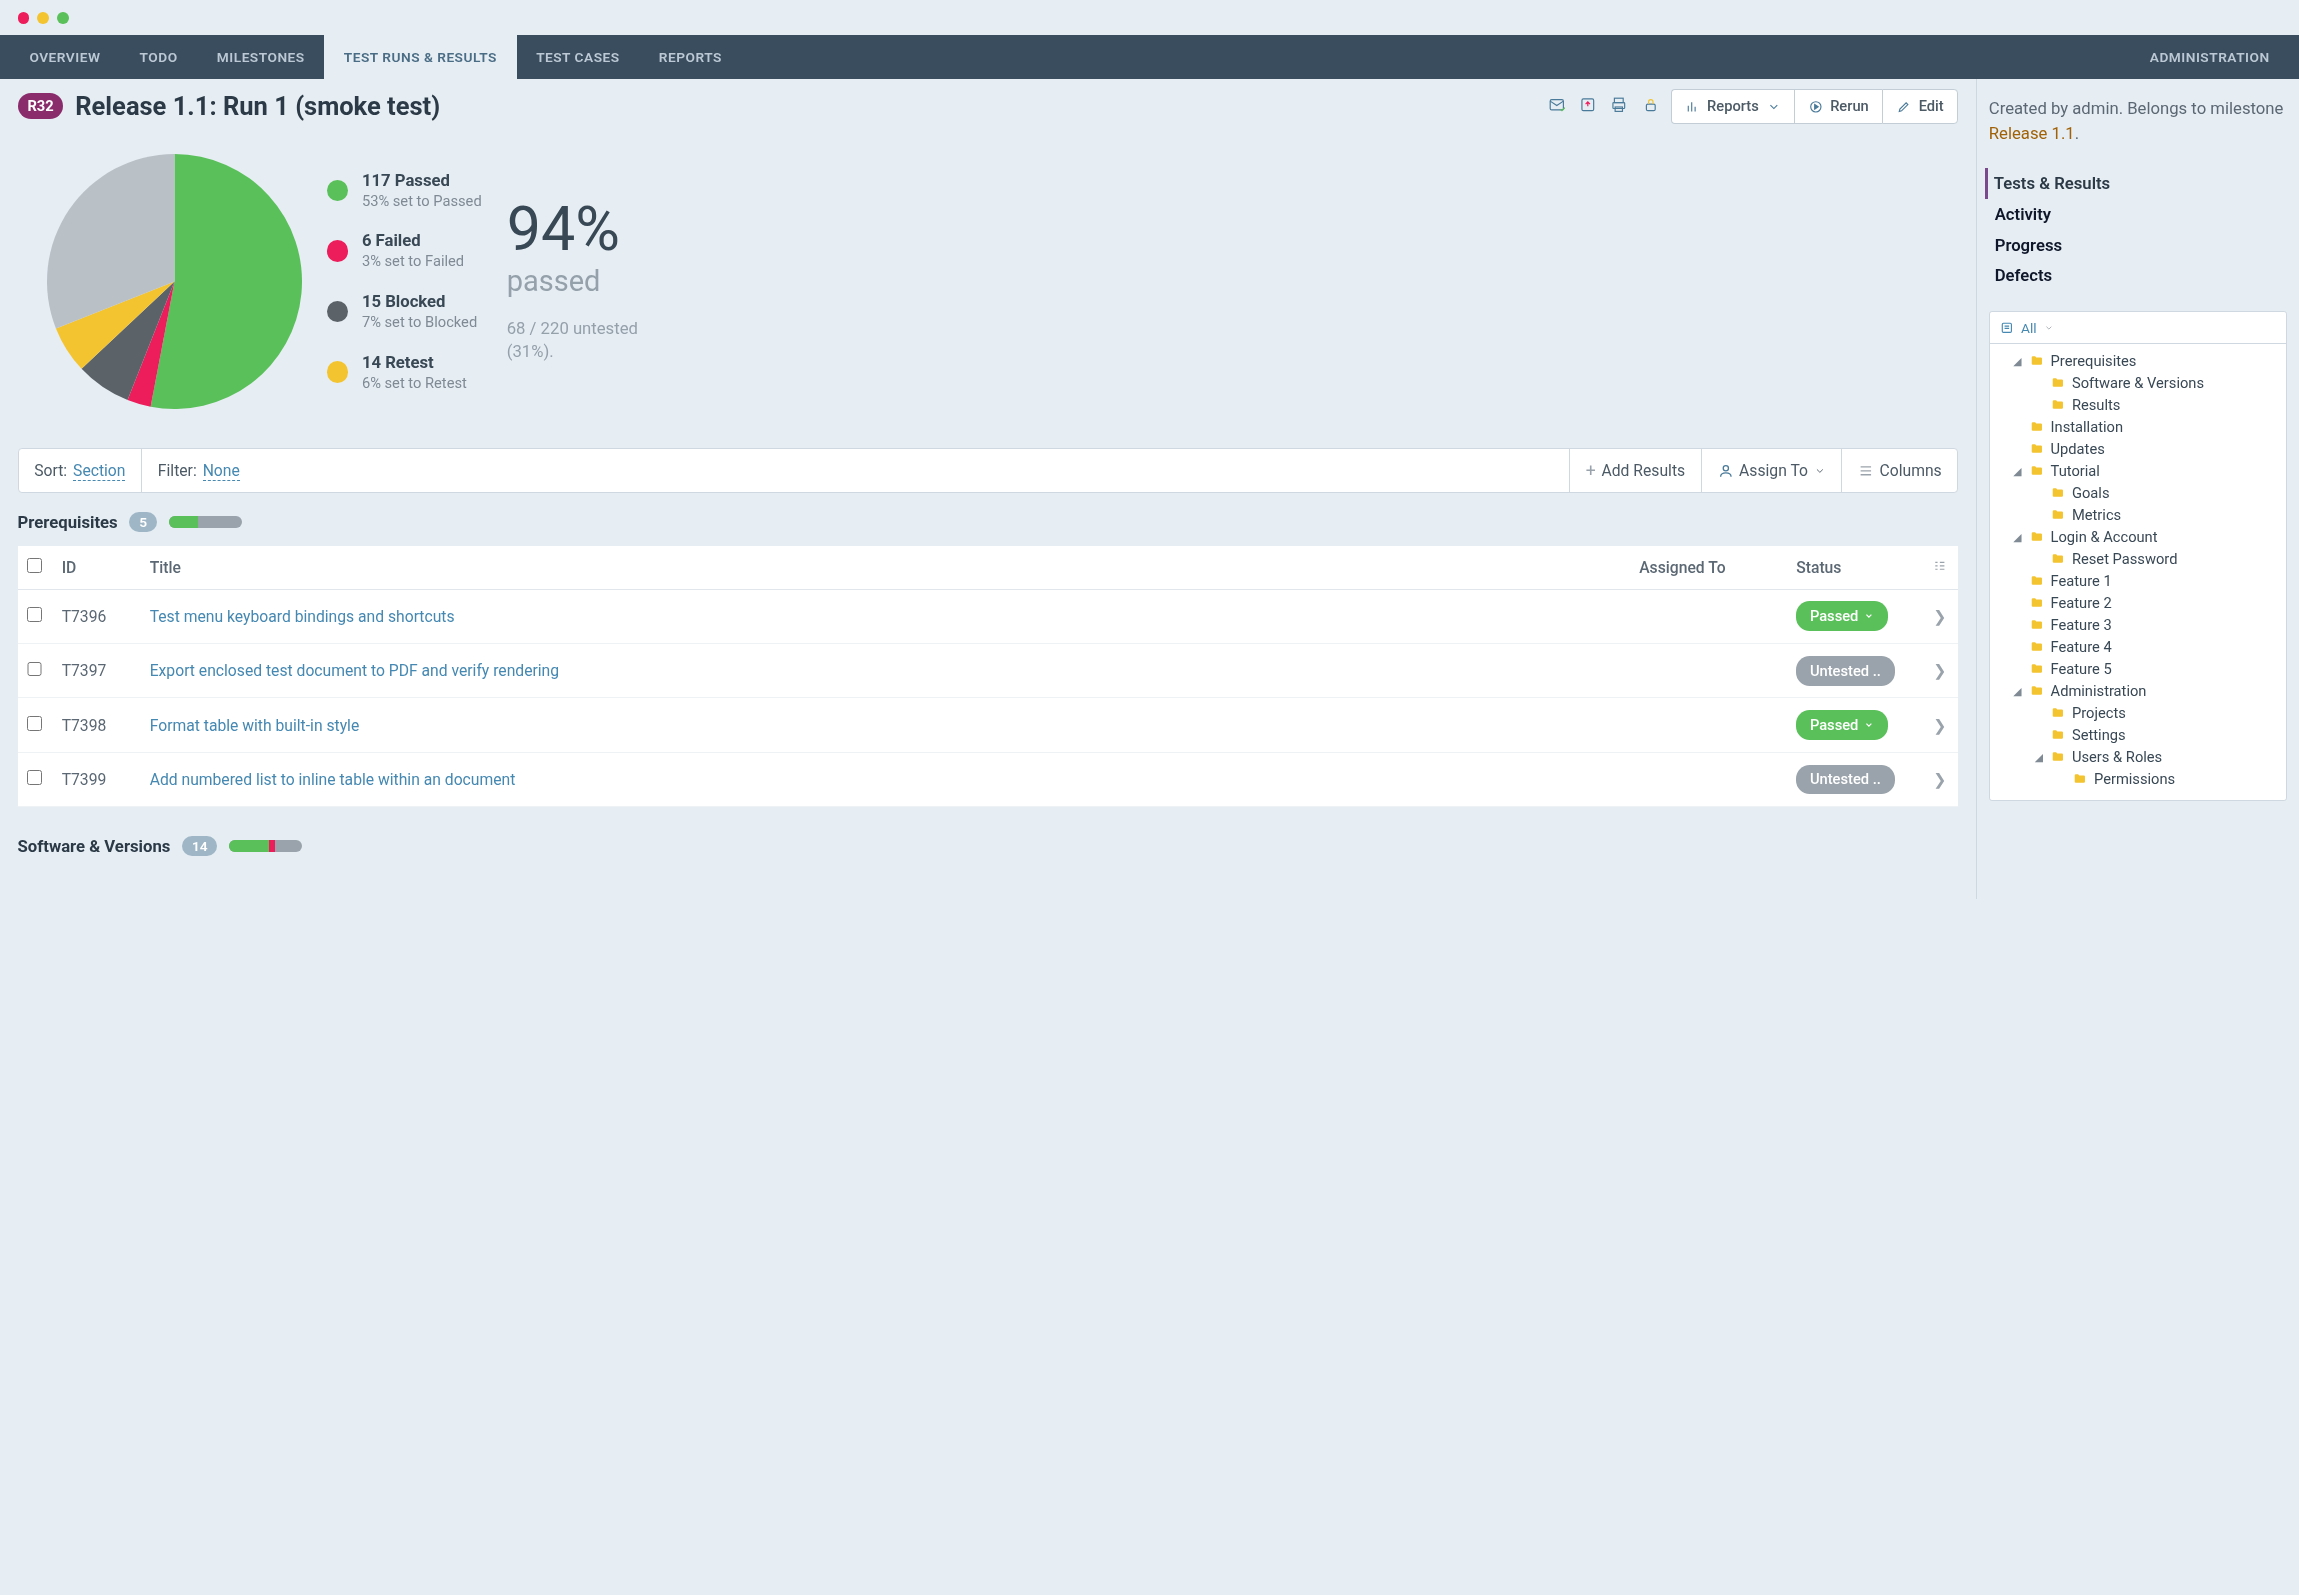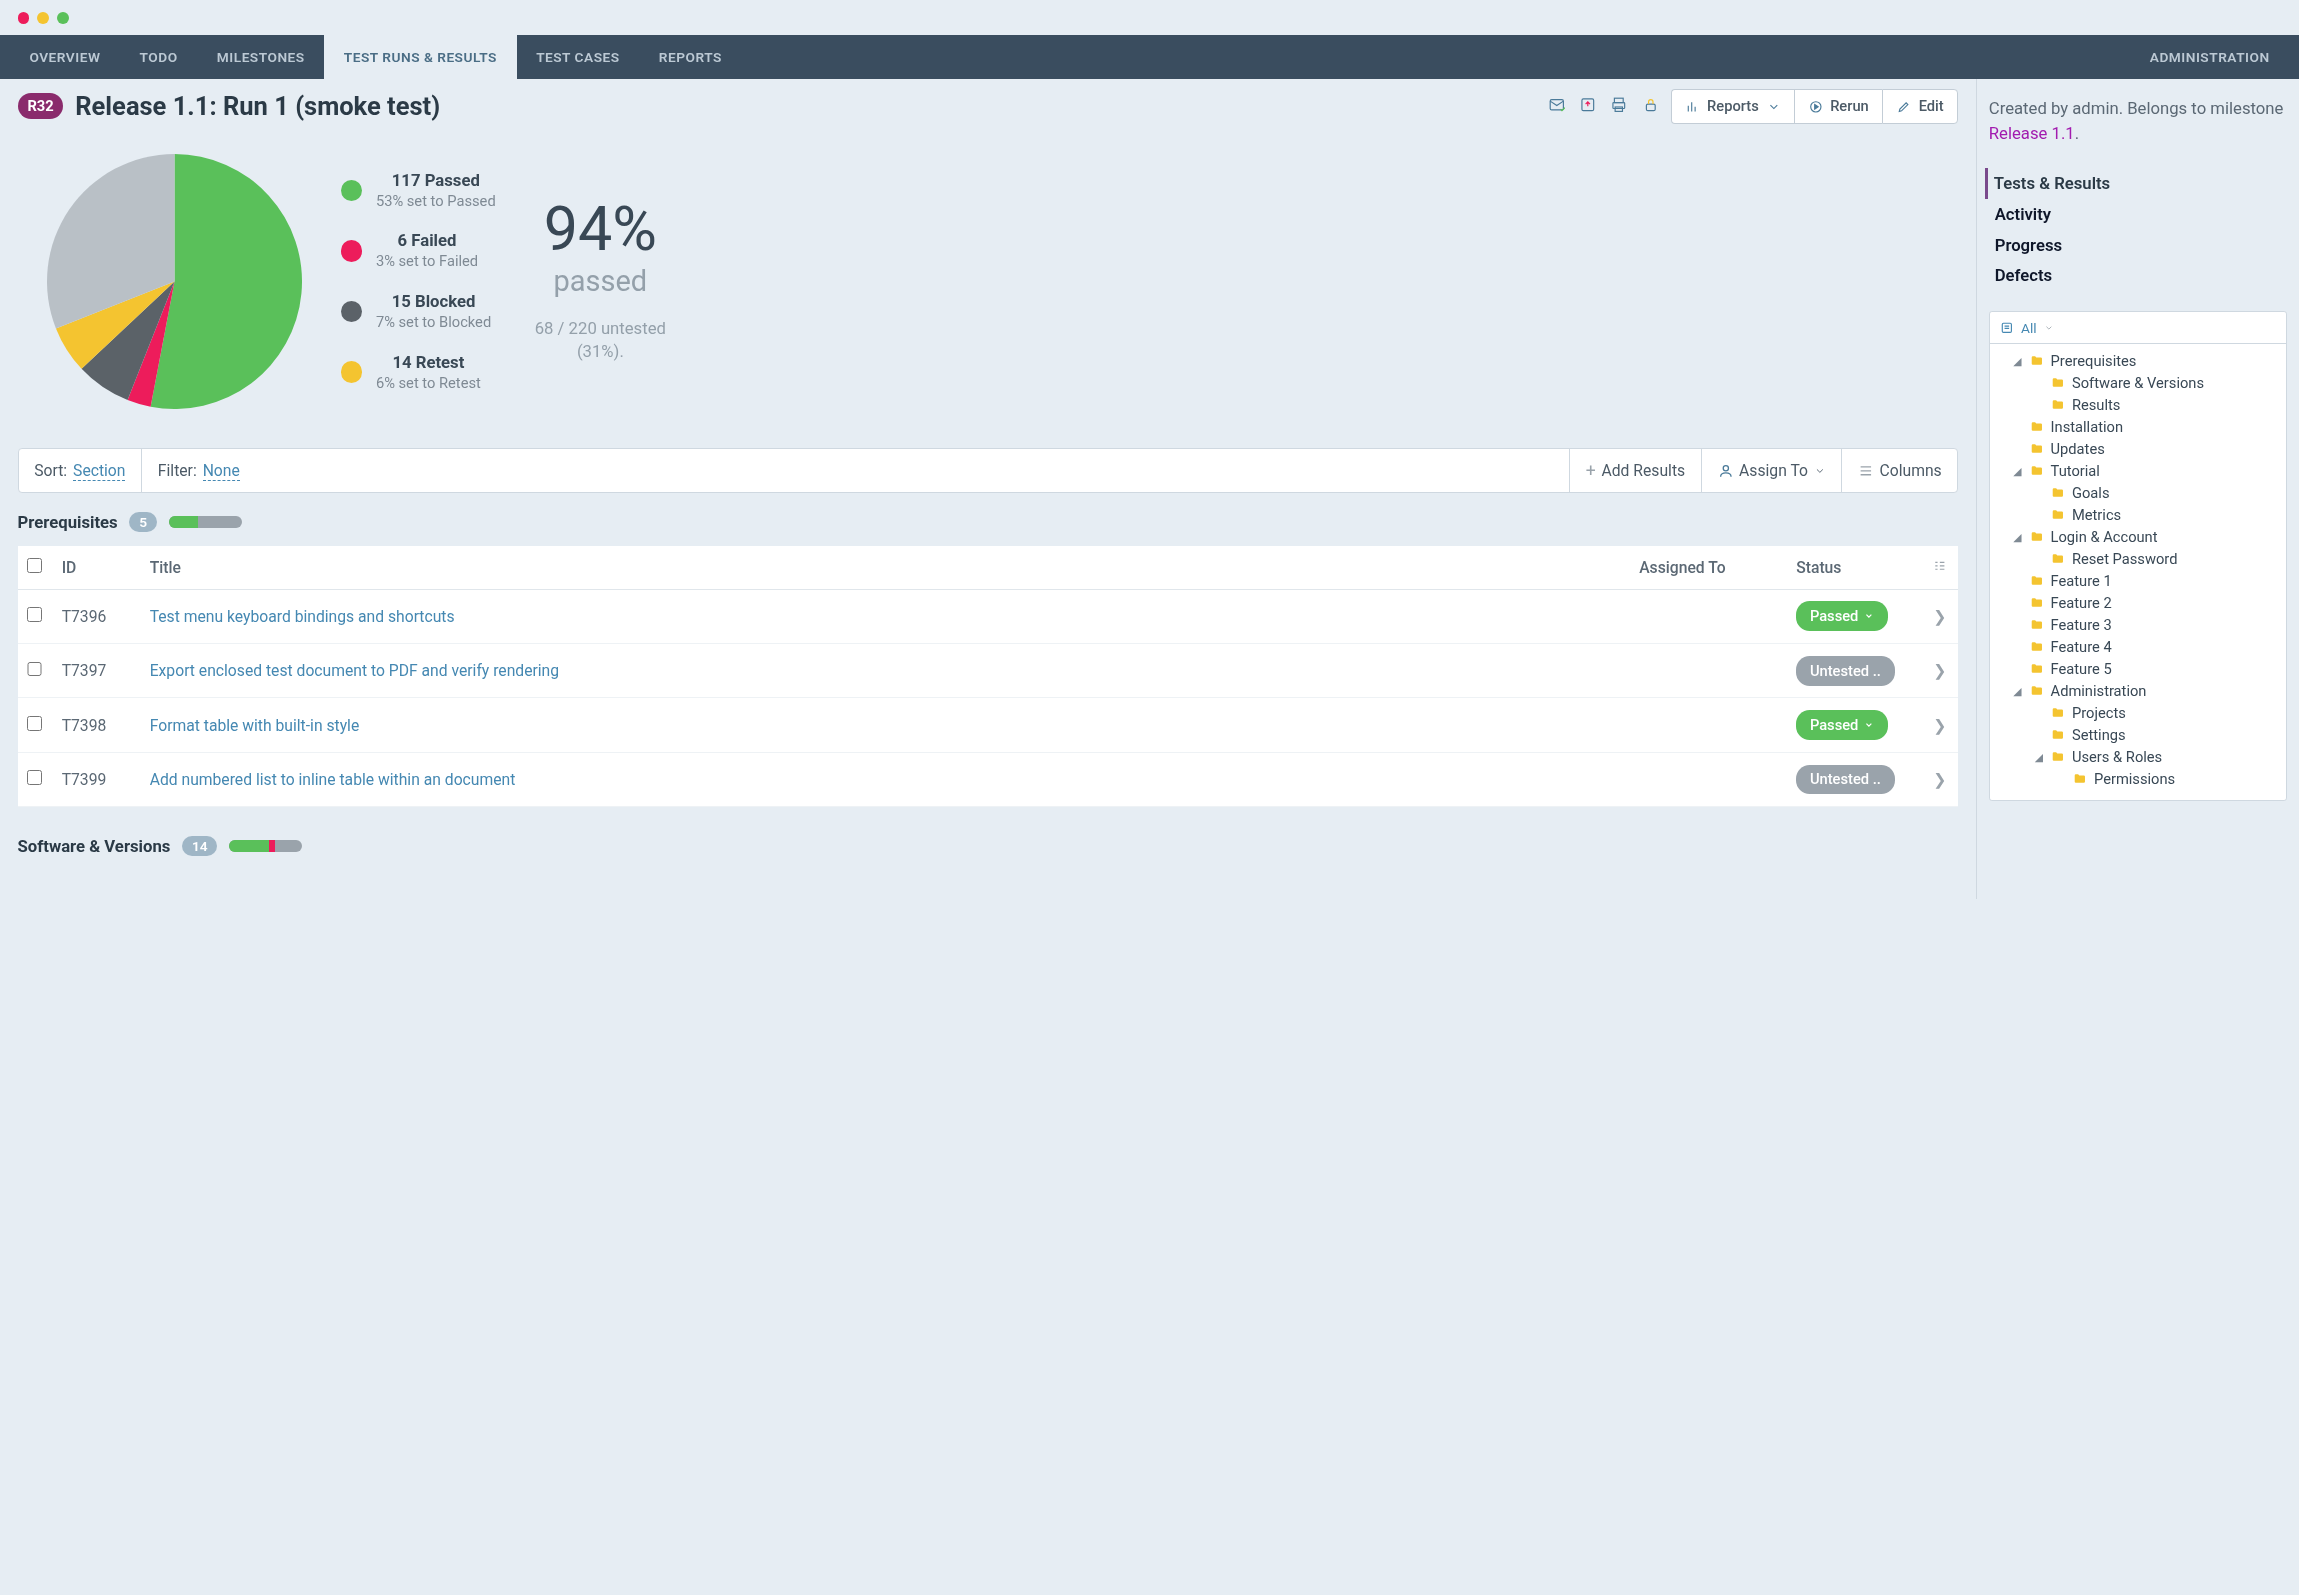--- a/index.html
+++ b/index.html
@@ -21,21 +21,21 @@
 .page-title { font-size: 25.5px; font-weight: 700; color: #2b3a46; flex: 1; }
 .header-icons { display: flex; gap: 13.7px; align-items: center; color: #4a7a99; }
 .header-icons svg { width: 17.6px; height: 17.6px; stroke: #4a7a99; fill: none; stroke-width: 1.6; }
 .icon-btn { cursor: pointer; }
 .btn { border: 1px solid #c3cdd6; background: #fff; border-radius: 3.9px; padding: 7.8px 13.7px; display: inline-flex; align-items: center; gap: 7.8px; cursor: pointer; color: #4c5a66; font-size: 14.7px; font-weight: 500; }
 .btn svg { width: 13.7px; height: 13.7px; stroke: #4a7a99; fill: none; stroke-width: 2; }
 .btn-group { display: flex; }
 .btn-group .btn { border-radius: 0; border-right: none; }
 .btn-group .btn:first-child { border-radius: 3.9px 0 0 3.9px; }
 .btn-group .btn:last-child { border-radius: 0 3.9px 3.9px 0; border-right: 1px solid #c3cdd6; }
-.summary { display: flex; gap: 39px; align-items: center; padding: 19.6px 19.6px 39px 29px; text-align: center; }
+.summary { display: flex; gap: 25px; align-items: center; padding: 19.6px 19.6px 39px 29px; }
 .pie { width: 255px; height: 255px; }
 .legend { display: flex; flex-direction: column; gap: 21.6px; }
 .legend-row { display: flex; align-items: center; gap: 13.7px; }
 .dot { width: 21.6px; height: 21.6px; border-radius: 50%; flex-shrink: 0; }
 .legend-title { font-weight: 700; font-size: 16.7px; color: #394855; }
 .legend-sub { color: #7f8a94; font-size: 14.7px; margin-top: 2px; }
 .big-pct { font-size: 61px; font-weight: 400; color: #394855; line-height: 1; }
 .big-label { font-size: 29px; color: #94a0aa; margin-top: 3.9px; }
 .untested-txt { color: #94a0aa; font-size: 16.7px; margin-top: 19.6px; line-height: 1.4; }
 .toolbar { display: flex; border: 1px solid #cfd8e0; border-radius: 3.9px; background: #fff; margin-bottom: 19px; }
@@ -53,21 +53,21 @@
 td { padding: 11.8px 9.8px; border-bottom: 1px solid #eef2f5; font-size: 15.7px; }
 td.link { color: #4588b2; cursor: pointer; }
 td.idcol { color: #5b6874; }
 .status-pill { border-radius: 13.7px; padding: 5.9px 13.7px; color: #fff; display: inline-flex; align-items: center; gap: 5.9px; font-weight: 500; font-size: 14.7px; }
 .s-passed { background: #5ac05a; }
 .s-untested { background: #9aa3ab; }
 .chev-r { color: #9aa3ab; cursor: pointer; }
 .cols-icon { color: #9aa3ab; cursor: pointer; }
 input[type=checkbox] { width: 14.7px; height: 14.7px; }
 .side-text { color: #5b6874; font-size: 16.7px; line-height: 1.5; margin-bottom: 21.6px; }
-.side-text a { color: #a21caf; text-decoration: none; }
+.side-text a { color: #a16207; text-decoration: none; }
 .side-nav-item { padding: 5.9px 5.9px; font-size: 16.7px; color: #0f172a; cursor: pointer; font-weight: 600; }
 .side-nav-item.active { color: #2b3a46; border-left: 3.9px solid #7a4a8c; margin-left: -3.9px; }
 .tree-box { border: 1px solid #cfd8e0; background: #fff; border-radius: 2.9px; margin-top: 19.6px; }
 .tree-top { border-bottom: 1px solid #cfd8e0; padding: 7.8px 9.8px; display: flex; align-items: center; gap: 7.8px; color: #4588b2; }
 .tree { padding: 5.9px 5.9px 9.8px 5.9px; }
 .tree-node { display: flex; align-items: center; gap: 5.9px; padding: 2px 0; cursor: pointer; }
 .tree-node .caret { width: 9.8px; color: #7f8a94; font-size: 10.8px; }
 .folder-icon { width: 15.7px; height: 13.7px; }
 .tree-label { color: #394855; font-size: 14.7px; }
 .indent1 { padding-left: 17.6px; }

